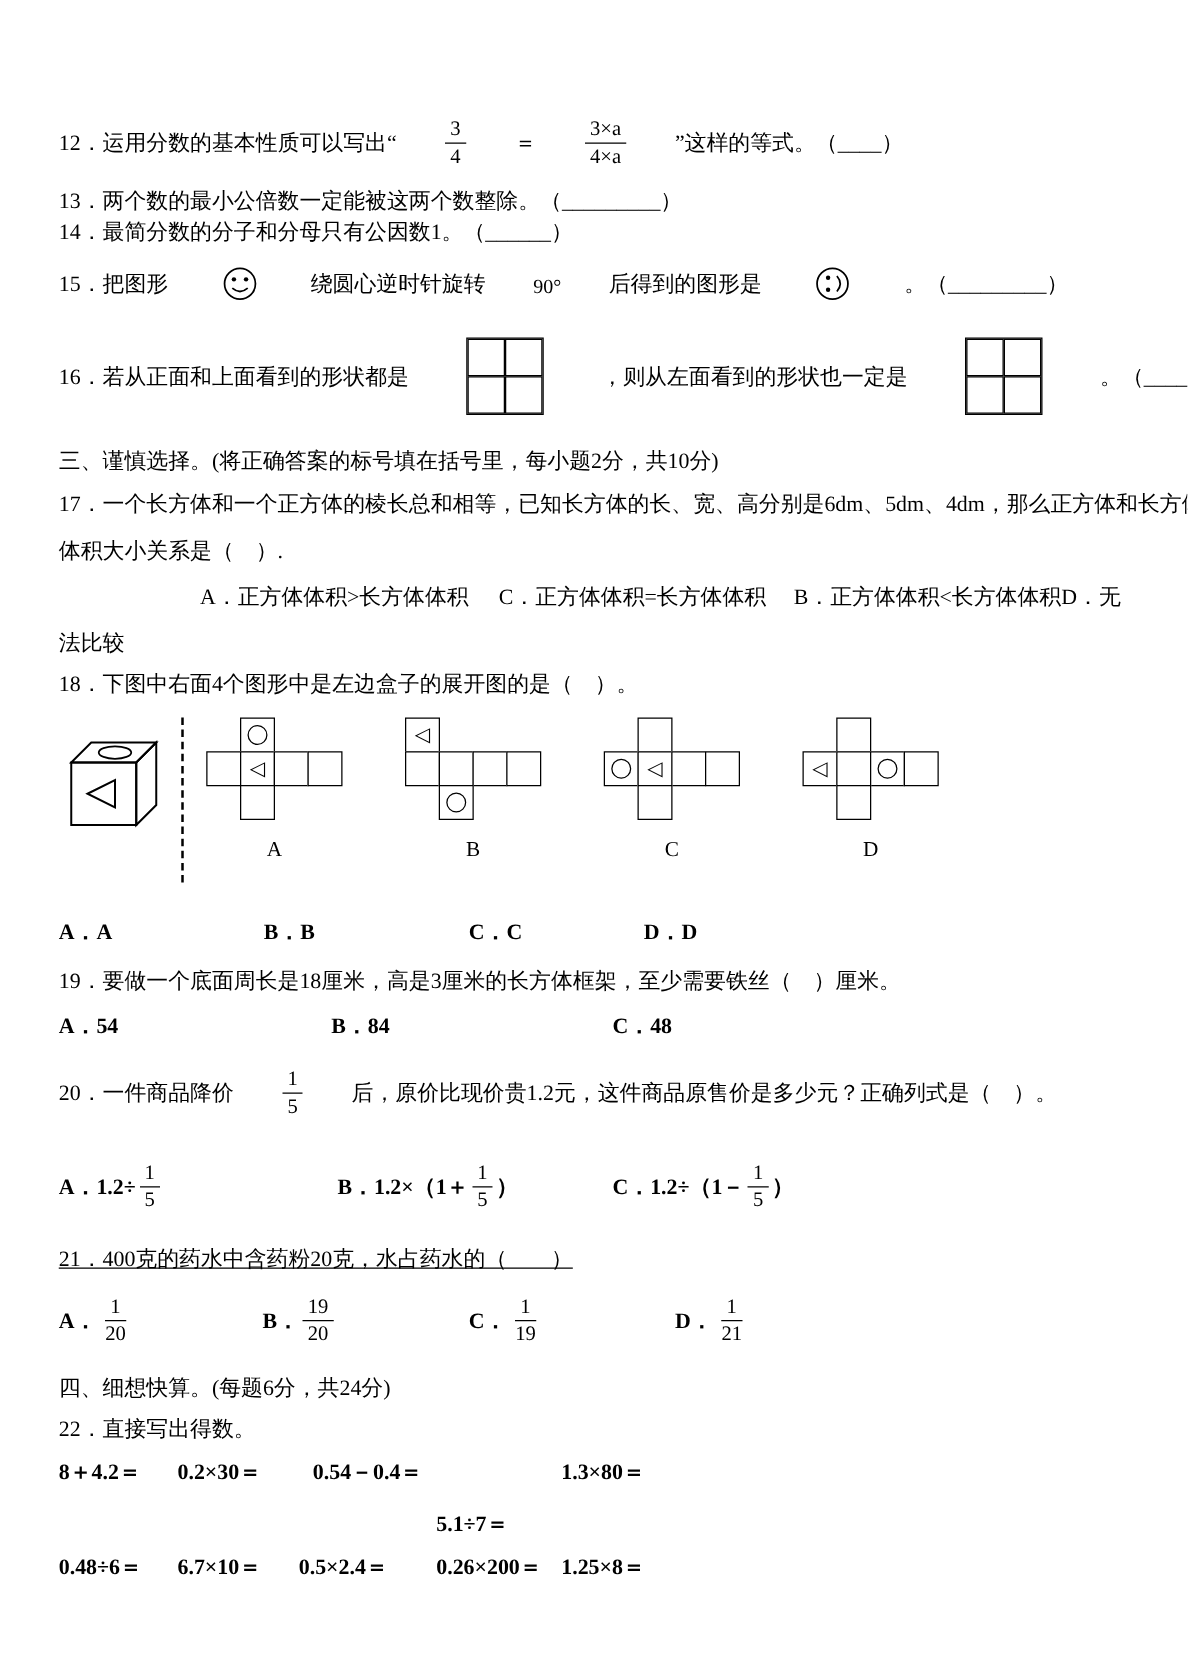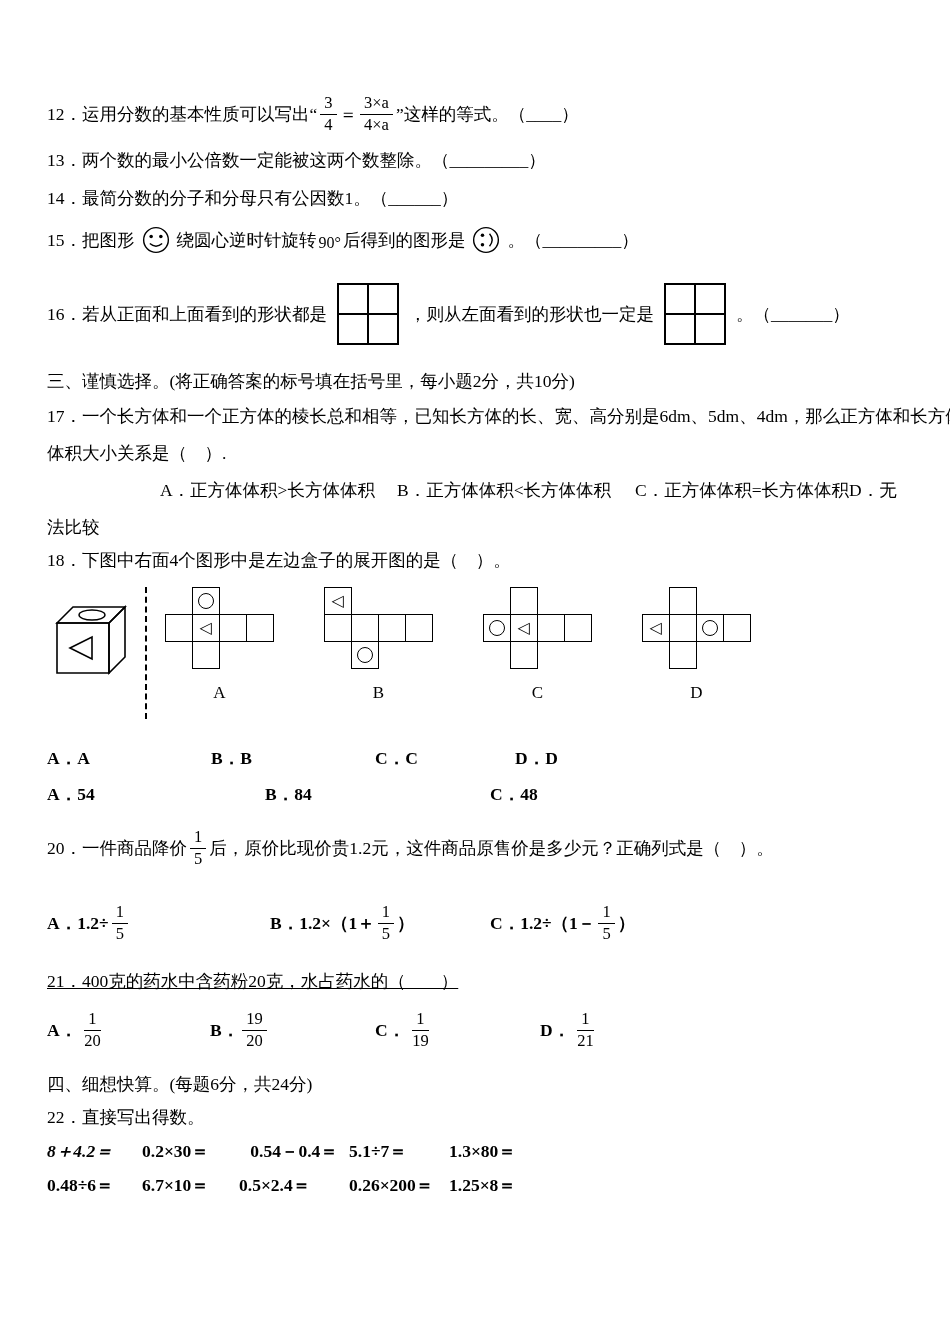--- a/index.html
+++ b/index.html
@@ -4,21 +4,21 @@
 <style>
   * { margin:0; padding:0; box-sizing:border-box; }
   html,body { background:#ffffff; }
   .page {
     position:relative; width:950px; height:1344px; overflow:hidden;
     background:#ffffff; color:#000000;
     font-family:"Liberation Serif","DejaVu Serif",serif;
     font-size:17.5px; padding:88px 47px 20px 47px;
   }
   .tline { line-height:25px; white-space:pre-wrap; }
-  .row { display:flex; align-items:center; flex-wrap:nowrap; white-space:nowrap; }
+  .row { display:flex; align-items:center; flex-wrap:nowrap; white-space:nowrap;gap:36px; }
   .b { font-weight:bold; }
   .frac { display:inline-flex; flex-direction:column; align-items:center;
           vertical-align:middle; line-height:1.25; margin:0 3px; font-size:16.5px;
           font-family:"Liberation Serif",serif; }
   .frac .fn { border-bottom:1.6px solid #000; padding:0 4px; }
   .frac .fd { padding:0 4px; }
   .deg { font-size:16px; position:relative; top:3px; margin:0 2px; }
   .smiley { margin:0 6px; }
   .smiley.rot { transform:rotate(-90deg); }
   .grid2 { display:grid; grid-template-columns:repeat(2,30px); grid-template-rows:repeat(2,30px);
@@ -54,21 +54,21 @@
     </span>
     <span>＝</span>
     <span class="frac">
       <span class="fn">3×a</span>
       <span class="fd">4×a</span>
     </span>
     <span>”这样的等式。（____）</span>
   </div>
 
   <div class="tline" style="margin-top:8px;">13．两个数的最小公倍数一定能被这两个数整除。（_________）</div>
-  <div class="tline" style="margin-top:13px;">14．最简分数的分子和分母只有公因数1。（______）</div>
+  <div class="tline" style="">14．最简分数的分子和分母只有公因数1。（______）</div>
 
   <div class="row" style="margin-top:12px; min-height:34px;">
     <span>15．把图形</span>
     <svg class="smiley" width="30" height="30" viewBox="0 0 34 34">
       <circle cx="17" cy="17" r="14" fill="none" stroke="#000" stroke-width="1.6"></circle>
       <circle cx="11.5" cy="13" r="2" fill="#000"></circle>
       <circle cx="22.5" cy="13" r="2" fill="#000"></circle>
       <path d="M10 21 Q17 27 24 21" fill="none" stroke="#000" stroke-width="1.6"></path>
     </svg>
     <span>绕圆心逆时针旋转</span>
@@ -101,22 +101,22 @@
     <span>。（_______）</span>
   </div>
 
   <div class="tline" style="margin-top:22px;">三、谨慎选择。(将正确答案的标号填在括号里，每小题2分，共10分)</div>
 
   <div class="q17" style="margin-top:4px;">
     <div>17．一个长方体和一个正方体的棱长总和相等，已知长方体的长、宽、高分别是6dm、5dm、4dm，那么正方体和长方体</div>
     <div>体积大小关系是（　）.</div>
     <div class="optrow17">
       <span style="width:328px;">A．正方体体积&gt;长方体体积</span>
+      <span style="width:238px;">C．正方体体积=长方体体积</span>
       <span style="width:236px;">B．正方体体积&lt;长方体体积</span>
-      <span style="width:238px;">C．正方体体积=长方体体积</span>
       <span>D．无</span>
     </div>
     <div>法比较</div>
   </div>
 
   <div class="tline" style="margin-top:2px;">18．下图中右面4个图形中是左边盒子的展开图的是（　）。</div>
 
   <div class="figrow" style="margin-top:14px;">
     <div class="boxgroup">
       <svg width="84" height="82" viewBox="0 0 84 82" style="margin-top:12px;">
@@ -190,20 +190,21 @@
     </div>
   </div>
 
   <div class="optrow b" style="margin-top:26px;">
     <span class="slot" style="width:164px;">A．A</span>
     <span class="slot" style="width:164px;">B．B</span>
     <span class="slot" style="width:140px;">C．C</span>
     <span class="slot">D．D</span>
   </div>
 
+  <div class="tline" style="margin-top:14px;">19．要做一个底面周长是18厘米，高是3厘米的长方体框架，至少需要铁丝（　）厘米。</div>
   <div class="optrow b" style="margin-top:10px;">
     <span class="slot" style="width:218px;">A．54</span>
     <span class="slot" style="width:225px;">B．84</span>
     <span class="slot">C．48</span>
   </div>
 
   <div class="row" style="margin-top:14px; min-height:54px;">
     <span>20．一件商品降价</span>
     <span class="frac">
       <span class="fn">1</span>
@@ -266,24 +267,24 @@
         <span class="fn">1</span>
         <span class="fd">21</span>
       </span>
     </span>
   </div>
 
   <div class="tline" style="margin-top:14px;">四、细想快算。(每题6分，共24分)</div>
   <div class="tline" style="margin-top:8px;">22．直接写出得数。</div>
 
   <div class="mrow b" style="margin-top:8px;">
-    <span style="width:95px;font-style:italic;">8＋4.2＝</span>
+    <span style="width:95px;">8＋4.2＝</span>
     <span style="width:97px;">0.2×30＝</span>
     <span style="width:110px;text-align:center;">0.54－0.4＝</span>
-    <span style="width:100px;">5.1÷7＝</span>
+    <span style="width:100px;margin-top:42px;">5.1÷7＝</span>
     <span>1.3×80＝</span>
   </div>
   <div class="mrow b" style="margin-top:8px;font-family:Liberation Serif, serif;">
     <span style="width:95px;">0.48÷6＝</span>
     <span style="width:97px;">6.7×10＝</span>
     <span style="width:110px;">0.5×2.4＝</span>
     <span style="width:100px;">0.26×200＝</span>
     <span>1.25×8＝</span>
   </div>
 

